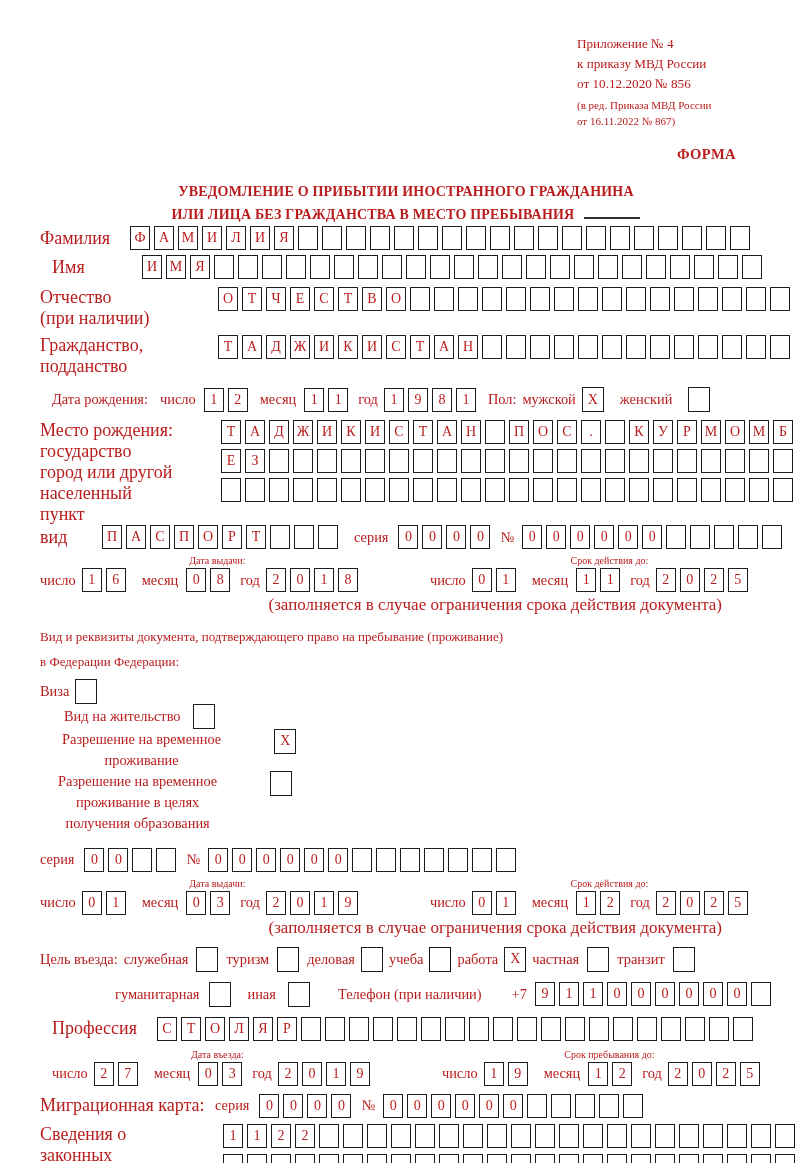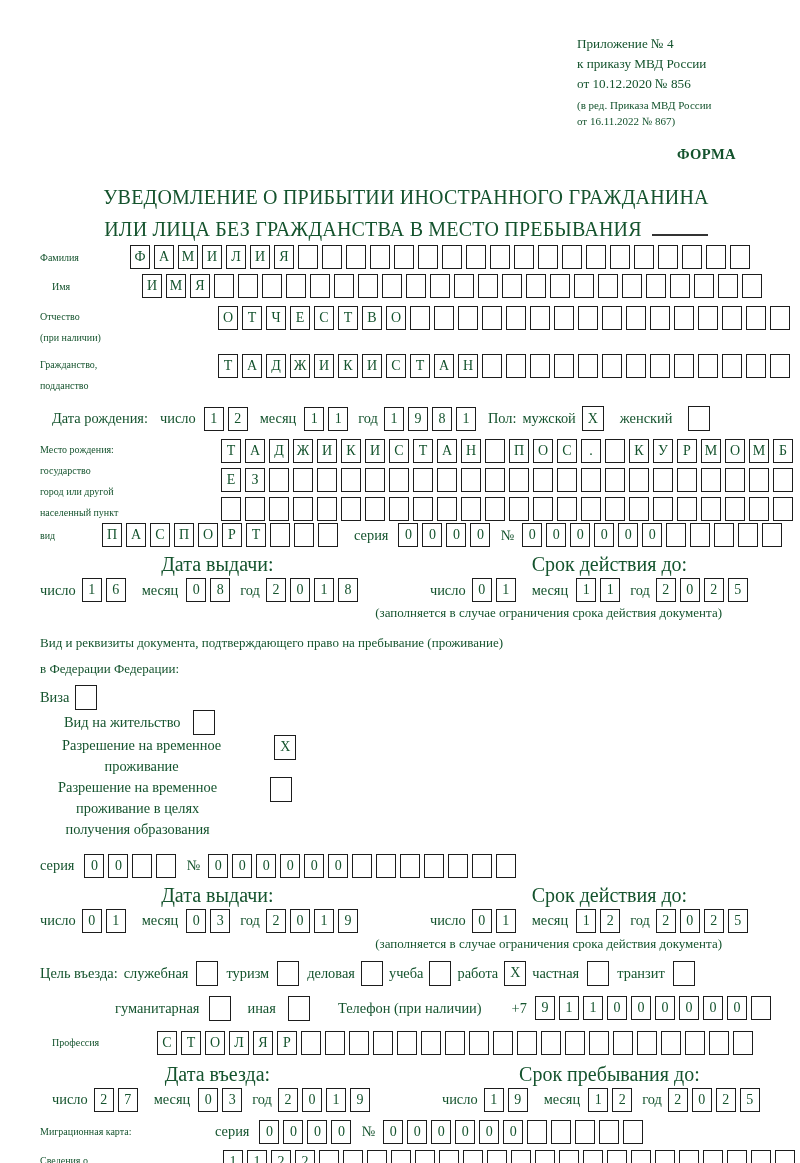--- a/index.html
+++ b/index.html
@@ -1,51 +1,51 @@
 <!DOCTYPE html>
 <html><head>
 <meta charset="utf-8">
 <style>
   html,body{margin:0;padding:0;background:#888;}
   .page{
-    width:800px;height:1163px;background:#ffffff;color:#14532d;
+    width:800px;height:1163px;background:#ffffff;color:#b91c1c;
     font-family:"Liberation Serif","DejaVu Serif",serif;
     box-sizing:border-box;padding:34px 28px 0 40px;overflow:hidden;position:relative;
   }
   
   .hdr-block{margin-left:auto;width:195px;font-size:13.2px;line-height:1.5;}
   .hdr-block .sub{font-size:11px;margin-top:5px;line-height:1.45;}
   .forma{text-align:right;padding-right:36px;font-weight:bold;font-size:14.6px;margin-top:16px;letter-spacing:.4px;}
-  .title{text-align:center;font-weight:normal;font-size:20px;line-height:1.6;margin-top:18px;letter-spacing:.2px;}
+  .title{text-align:center;font-weight:bold;font-size:14px;line-height:1.6;margin-top:18px;letter-spacing:.2px;}
   .blank-line{display:inline-block;width:56px;border-bottom:2px solid #333;margin-left:10px;vertical-align:baseline;}
   .sec-heading{margin-top:24px;margin-bottom:22px;font-weight:bold;font-size:14.5px;text-align:center;letter-spacing:.2px;}
   
   .cells{display:flex;flex-wrap:nowrap;}
   .cell{
     width:20px;height:24px;flex:0 0 20px;box-sizing:border-box;margin-right:4px;
     border:1.5px solid #1d1d1d;display:inline-flex;align-items:center;justify-content:center;
     font-size:14px;line-height:1;background:#fff;
   }
   .cbox{
     width:22px;height:25px;box-sizing:border-box;border:1.5px solid #1d1d1d;
     display:inline-flex;align-items:center;justify-content:center;font-size:14px;background:#fff;flex:0 0 22px;
   }
   .frow{display:flex;align-items:center;}
   .frow-top{display:flex;align-items:flex-start;gap:43px;}
-  .flabel{font-size:10px;flex-shrink:0;line-height:21px;}
+  .flabel{font-size:18px;flex-shrink:0;line-height:21px;}
   .w90{width:90px;} .w135{width:135px;} .w138{width:138px;} .w62{width:62px;} .w105{width:105px;} .w140{width:140px;} .w175{width:175px;}
   .lab{font-size:14.4px;white-space:nowrap;}
   .mb5{margin-bottom:5px;} .mb6{margin-bottom:6px;} .mb8{margin-bottom:8px;margin-left:12px;} .mb10{margin-bottom:10px;}
   .ml6{margin-left:6px;} .ml8{margin-left:8px;} .ml10{margin-left:10px;} .ml12{margin-left:12px;} .ml16{margin-left:16px;} .ml20{margin-left:20px;}
   .doc-heading{text-align:center;font-weight:bold;font-size:14.4px;margin:2px 0 5px 0;}
-  .hdr2{display:flex;font-size:20px;margin-bottom:2px;gap:38px;}
+  .hdr2{display:flex;font-size:10px;margin-bottom:2px;gap:38px;}
   .hdr2 .h-left{width:360px;text-align:center;}
   .hdr2 .h-right{width:330px;text-align:center;margin-left:14px;}
   .dgroup{display:flex;align-items:center;}
-  .note{font-size:13px;text-align:right;padding-right:50px;margin-top:3px;margin-bottom:9px;}
+  .note{font-size:17px;text-align:right;padding-right:50px;margin-top:3px;margin-bottom:9px;}
   .intro{font-size:13px;line-height:1.95;}
   .permits{display:flex;align-items:flex-start;margin-top:4px;margin-bottom:14px;flex-direction:column;}
   .permit-label{font-size:14.4px;line-height:21px;text-align:center;}
   .stack>div{line-height:21px;}
 </style>
 </head>
 <body>
 
 <div class="page">
 

